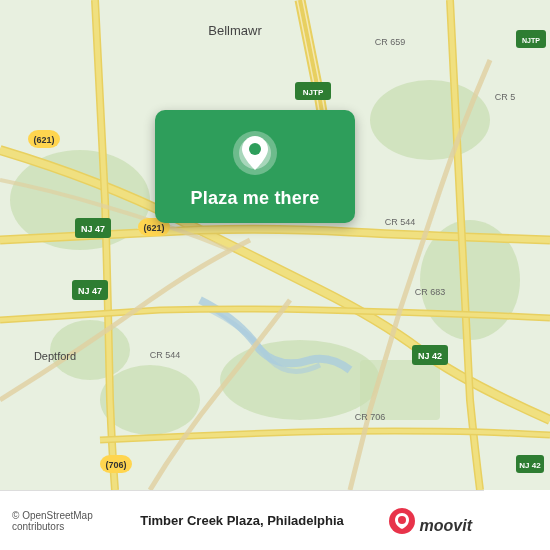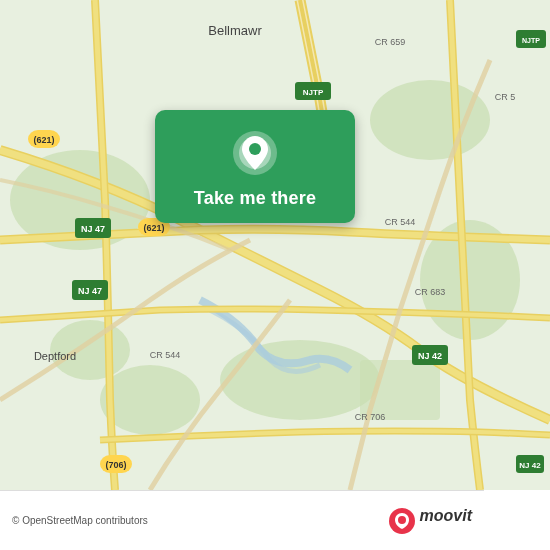--- a/index.html
+++ b/index.html
@@ -77,21 +77,21 @@
     #location-name {
       font-size: 13px;
       font-weight: 600;
       color: #222;
       flex: 2;
       text-align: center;
     }
 
     #moovit-logo {
       display: flex;
-      align-items: flex-start;
+      align-items: flex-end;
       gap: 4px;
       flex: 1;
       justify-content: flex-end;
     }
 
     #moovit-icon {
       width: 28px;
       height: 28px;
     }
 
@@ -196,27 +196,28 @@
 
     <svg id="location-pin-icon" viewBox="0 0 50 50" xmlns="http://www.w3.org/2000/svg">
 
       <circle cx="25" cy="25" r="22" fill="white" opacity="0.3"></circle>
       <circle cx="25" cy="25" r="16" fill="white" opacity="0.4"></circle>
 
       <path d="M25 8 C18 8 12 14 12 21 C12 30 25 42 25 42 C25 42 38 30 38 21 C38 14 32 8 25 8 Z" fill="white"></path>
 
       <circle cx="25" cy="21" r="6" fill="#2e9e5b"></circle>
     </svg>
-    <span id="take-me-there-label">Take me there</span>
+    <span id="take-me-there-label">Plaza me there</span>
   </div>
 </div>
 
 <div id="bottom-bar">
   <span id="copyright-text">© OpenStreetMap contributors</span>
 
+  <span id="location-name">Timber Creek Plaza, Philadelphia</span>
 
   <div id="moovit-logo">
 
     <svg id="moovit-icon" viewBox="0 0 28 28" xmlns="http://www.w3.org/2000/svg">
       <circle cx="14" cy="14" r="13" fill="#e8334a"></circle>
 
       <path d="M14 6 C10 6 7 9 7 13 C7 19 14 22 14 22 C14 22 21 19 21 13 C21 9 18 6 14 6 Z" fill="white"></path>
       <circle cx="14" cy="13" r="4" fill="#e8334a"></circle>
     </svg>
     <span id="moovit-text">moovit</span>

